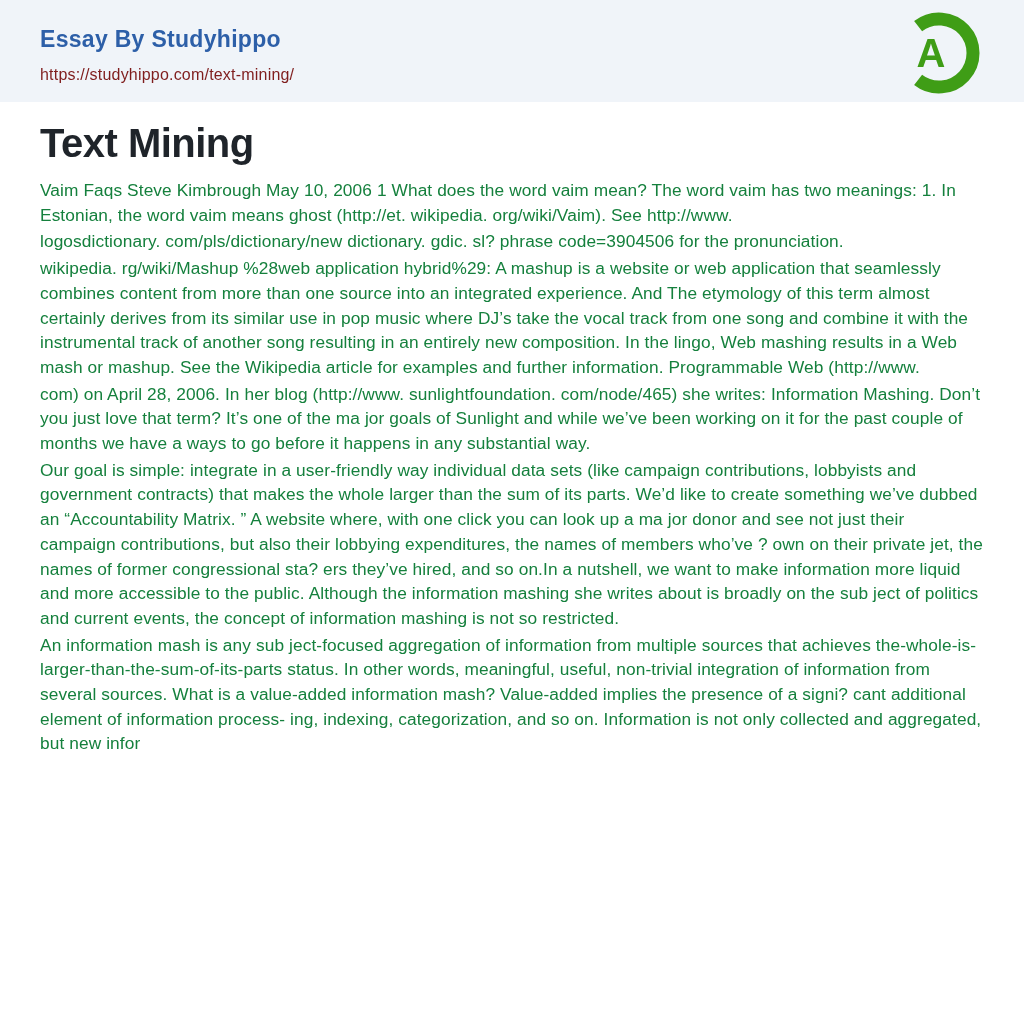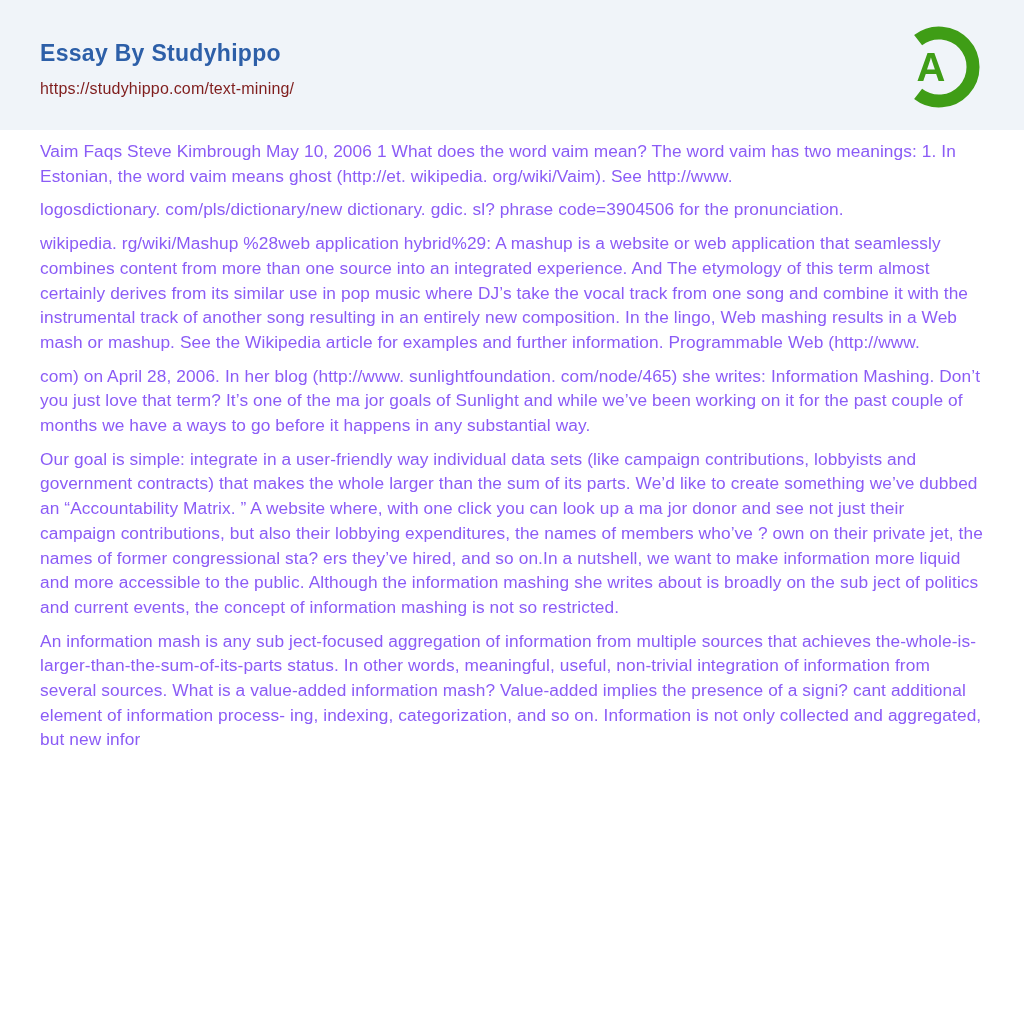--- a/index.html
+++ b/index.html
@@ -4,21 +4,21 @@
 <style>
   * { margin: 0; padding: 0; box-sizing: border-box; }
   html, body {
     width: 1024px;
     background: #ffffff;
     font-family: "Liberation Sans", "DejaVu Sans", sans-serif;
   }
   body { min-height: 1035px; }
 
   .page-header {
-    height: 130px;
+    height: 102px;
     background: #f0f4f9;
     display: flex;
     align-items: center;
     justify-content: space-between;
     padding: 0 40px;
   }
   .header-text { padding-top: 8px; }
   .site-title {
     color: #2d5fa8;
     font-size: 23px;
@@ -38,43 +38,44 @@
   .essay-content { padding: 0 40px; }
   .page-title {
     margin-top: 19px;
     margin-bottom: 12px;
     font-size: 40px;
     font-weight: 700;
     color: #1f242a;
     letter-spacing: -0.5px;
   }
   .essay-paragraph {
-    color: #8b5cf6;
+    color: #15803d;
     font-size: 17.3px;
     line-height: 24.7px;
     letter-spacing: 0.1px;
-    margin: 9px 0;
+    margin: 2px 0;
   }
 </style>
 </head>
 <body>
 
 <header class="page-header">
   <div class="header-text">
     <div class="site-title">Essay By Studyhippo</div>
     <a class="source-url" href="#">https://studyhippo.com/text-mining/</a>
   </div>
   <div class="logo">
     <svg width="90" height="90" viewBox="0 0 90 90" aria-hidden="true">
       <path d="M 24.1 18.2 A 34 34 0 1 1 24.1 71.8" fill="none" stroke="#3f9d16" stroke-width="13" stroke-linecap="butt"></path>
       <text x="37" y="59" text-anchor="middle" font-family="Liberation Sans, DejaVu Sans, sans-serif" font-size="40" font-weight="600" fill="#3f9d16">A</text>
     </svg>
   </div>
 </header>
 
 <main class="essay-content">
+  <h1 class="page-title">Text Mining</h1>
   <p class="essay-paragraph">Vaim Faqs Steve Kimbrough May 10, 2006 1 What does the word vaim mean? The word vaim has two meanings: 1. In Estonian, the word vaim means ghost (http://et. wikipedia. org/wiki/Vaim). See http://www.</p>
   <p class="essay-paragraph">logosdictionary. com/pls/dictionary/new dictionary. gdic. sl? phrase code=3904506 for the pronunciation.</p>
   <p class="essay-paragraph">wikipedia. rg/wiki/Mashup %28web application hybrid%29: A mashup is a website or web application that seamlessly combines content from more than one source into an integrated experience. And The etymology of this term almost certainly derives from its similar use in pop music where DJ’s take the vocal track from one song and combine it with the instrumental track of another song resulting in an entirely new composition. In the lingo, Web mashing results in a Web mash or mashup. See the Wikipedia article for examples and further information. Programmable Web (http://www.</p>
   <p class="essay-paragraph">com) on April 28, 2006. In her blog (http://www. sunlightfoundation. com/node/465) she writes: Information Mashing. Don’t you just love that term? It’s one of the ma jor goals of Sunlight and while we’ve been working on it for the past couple of months we have a ways to go before it happens in any substantial way.</p>
   <p class="essay-paragraph">Our goal is simple: integrate in a user-friendly way individual data sets (like campaign contributions, lobbyists and government contracts) that makes the whole larger than the sum of its parts. We’d like to create something we’ve dubbed an “Accountability Matrix. ” A website where, with one click you can look up a ma jor donor and see not just their campaign contributions, but also their lobbying expenditures, the names of members who’ve ? own on their private jet, the names of former congressional sta? ers they’ve hired, and so on.In a nutshell, we want to make information more liquid and more accessible to the public. Although the information mashing she writes about is broadly on the sub ject of politics and current events, the concept of information mashing is not so restricted.</p>
   <p class="essay-paragraph">An information mash is any sub ject-focused aggregation of information from multiple sources that achieves the-whole-is-larger-than-the-sum-of-its-parts status. In other words, meaningful, useful, non-trivial integration of information from several sources. What is a value-added information mash? Value-added implies the presence of a signi? cant additional element of information process- ing, indexing, categorization, and so on. Information is not only collected and aggregated, but new infor</p>
 </main>
 
 </body></html>

